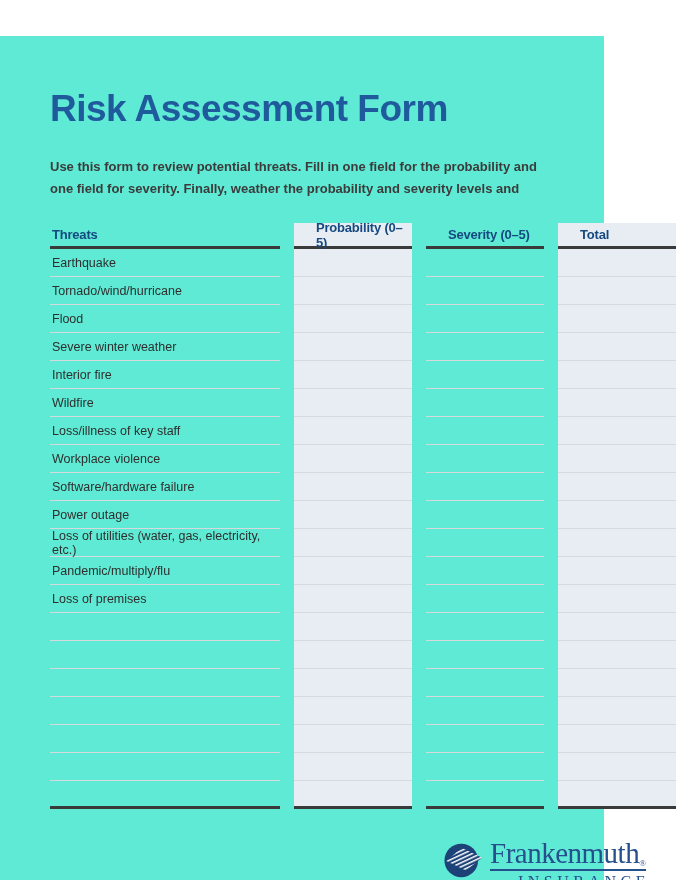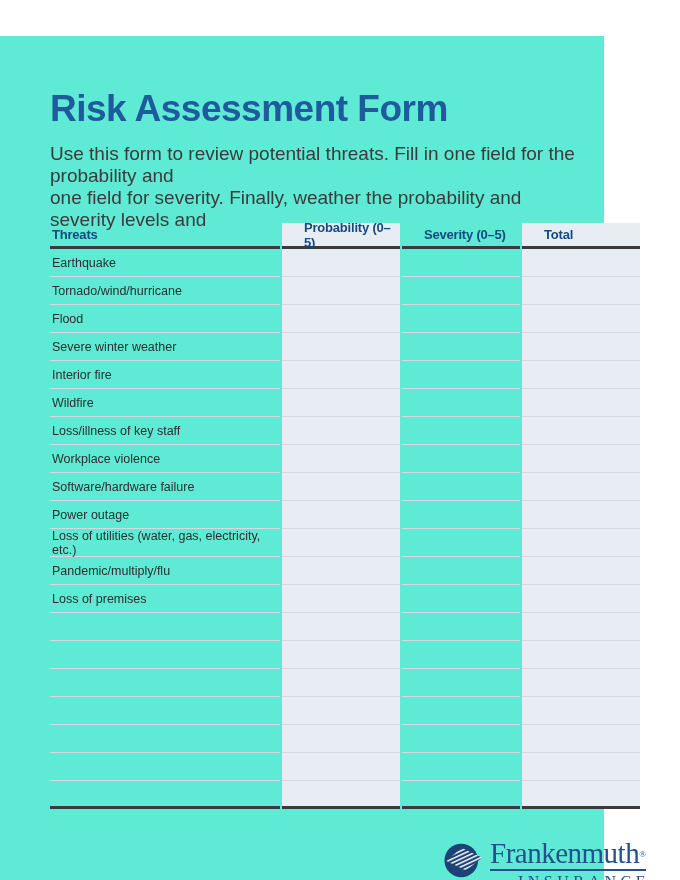--- a/index.html
+++ b/index.html
@@ -15,43 +15,43 @@
   }
   *{margin:0;padding:0;box-sizing:border-box;}
   html,body{width:680px;height:880px;background:#ffffff;overflow:hidden;
     font-family:"Liberation Sans",sans-serif;}
   .page{position:relative;width:604px;height:880px;background:#5eead4;margin-top:36px;}
 
   .title{position:absolute;left:50px;top:52px;
     font-size:37px;font-weight:bold;letter-spacing:-0.5px;
     color:var(--title-blue);line-height:42px;}
 
-  .intro{position:absolute;left:50px;top:107px;width:540px;
-    font-size:19px;line-height:22px;color:var(--body-text);}
+  .intro{position:absolute;left:50px;top:120px;width:540px;
+    font-size:13px;line-height:22px;color:var(--body-text);font-weight:bold;}
 
   .table{position:absolute;left:50px;top:187px;width:590px;
     display:grid;grid-template-columns:230px 118px 118px 118px;
-    grid-template-rows:26px;grid-auto-rows:28px;column-gap:2px;}
+    grid-template-rows:26px;grid-auto-rows:28px;column-gap:14px;}
   .th{display:flex;align-items:center;height:100%;
     font-size:13px;font-weight:bold;letter-spacing:-0.2px;
     color:var(--header-blue);border-bottom:3px solid var(--rule-dark);
     padding-left:22px;}
   .th.c1{padding-left:2px;}
   .td{display:flex;align-items:center;height:100%;
     font-size:12.5px;color:var(--cell-text);
     border-bottom:1px solid var(--row-line);padding-left:4px;}
   .td.c1{padding-left:2px;}
   .shade{background:var(--shaded-column);}
   .td.last{border-bottom:3px solid var(--rule-dark);}
 
   .logo{position:absolute;left:444px;top:803px;width:196px;
     display:flex;align-items:flex-start;gap:6px;}
   .logo-icon{flex:0 0 auto;overflow:visible;margin-top:2px;}
   .logo-text{display:flex;flex-direction:column;align-items:flex-end;}
-  .wordmark-row{display:flex;align-items:center;line-height:1;}
+  .wordmark-row{display:flex;align-items:flex-end;line-height:1;}
   .wordmark{font-family:"Liberation Serif",serif;font-size:29px;
     letter-spacing:-0.5px;color:var(--logo-blue);line-height:29px;}
   .reg{font-family:"Liberation Serif",serif;font-size:9px;
     color:var(--logo-blue);line-height:9px;margin-top:1px;}
   .wm-rule{width:100%;height:1.5px;background:var(--logo-blue);margin-top:1px;}
   .brand-sub{font-family:"Liberation Serif",serif;font-size:16px;
     letter-spacing:4.5px;color:var(--logo-blue);margin-top:2px;margin-right:-4px;}
 </style>
 </head>
 <body>

